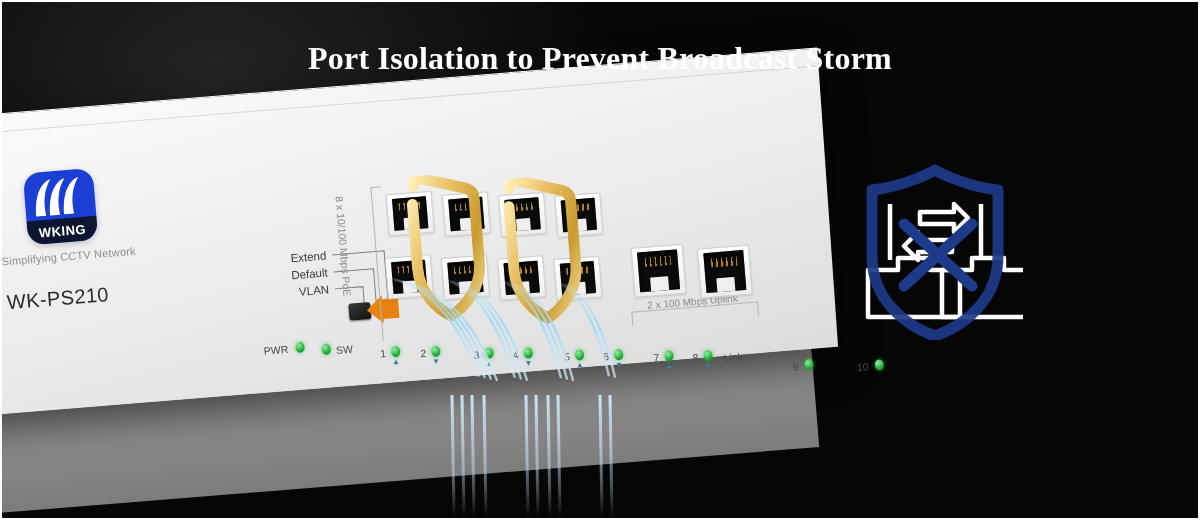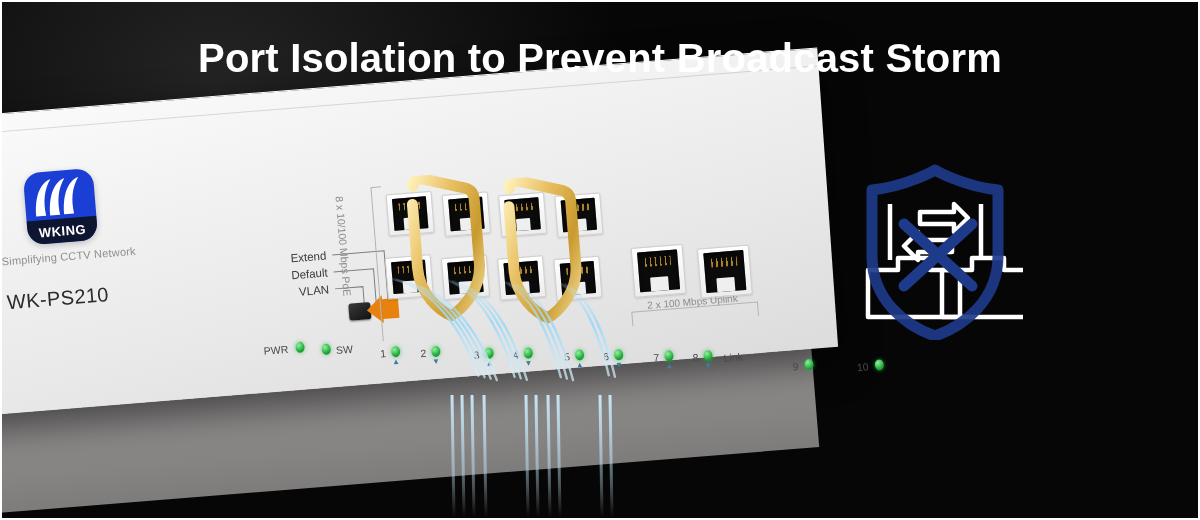--- a/index.html
+++ b/index.html
@@ -18,22 +18,23 @@
   #stage:before{
     content:""; position:absolute; inset:0; pointer-events:none; z-index:60;
     box-shadow: inset 0 0 0 2px #ffffff;
   }
 
   
   .headline{
     position:absolute; left:0; right:0; top:38px; text-align:center; z-index:30;
   }
   .headline .h1{
-    color:#fff; font-size:40px; font-weight:bold; letter-spacing:.2px;
+    color:#fff; font-size:32px; font-weight:bold; letter-spacing:.2px;
     line-height:40px;
+    font-family:Liberation Serif, serif;
   }
   .headline .sub{
     color:#efefef; font-size:15.5px; font-weight:400; margin-top:11px; line-height:22px;
   }
 
   
   .feature{
     position:absolute; left:795px; top:160px; width:280px; z-index:30; text-align:center;
   }
   .feature .shieldwrap{ position:relative; width:175px; height:180px; margin:0 auto; }

